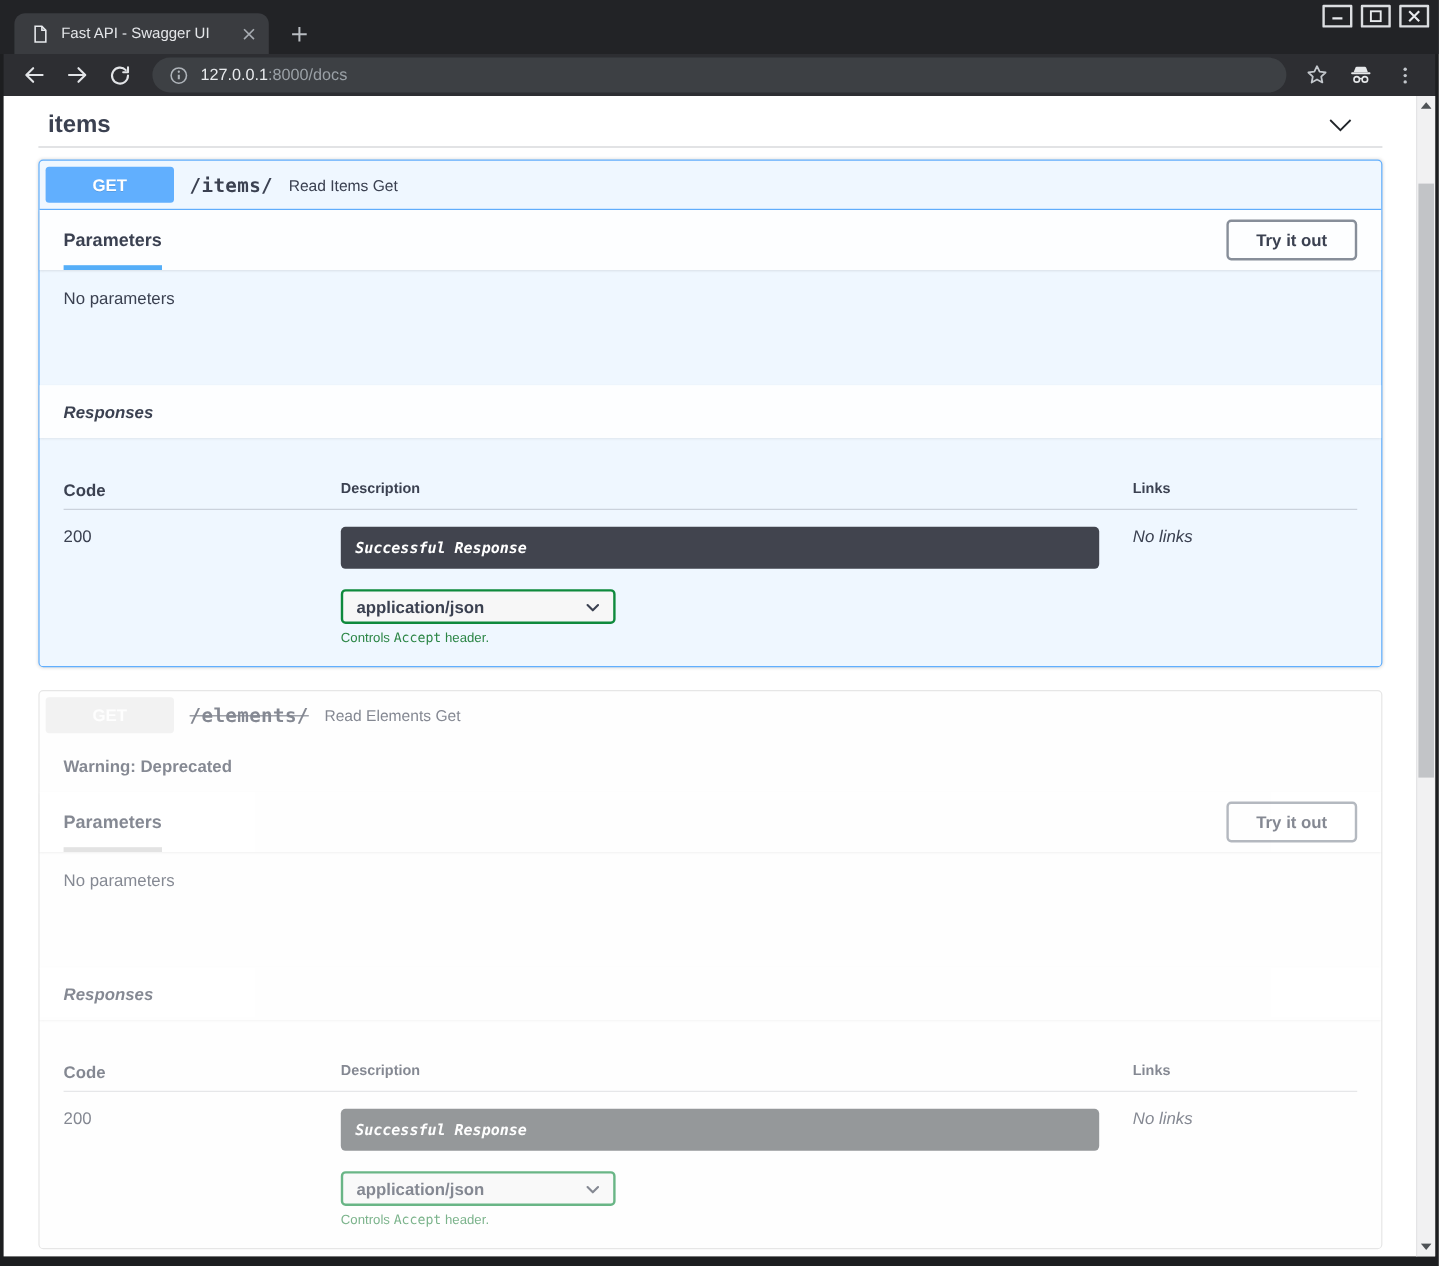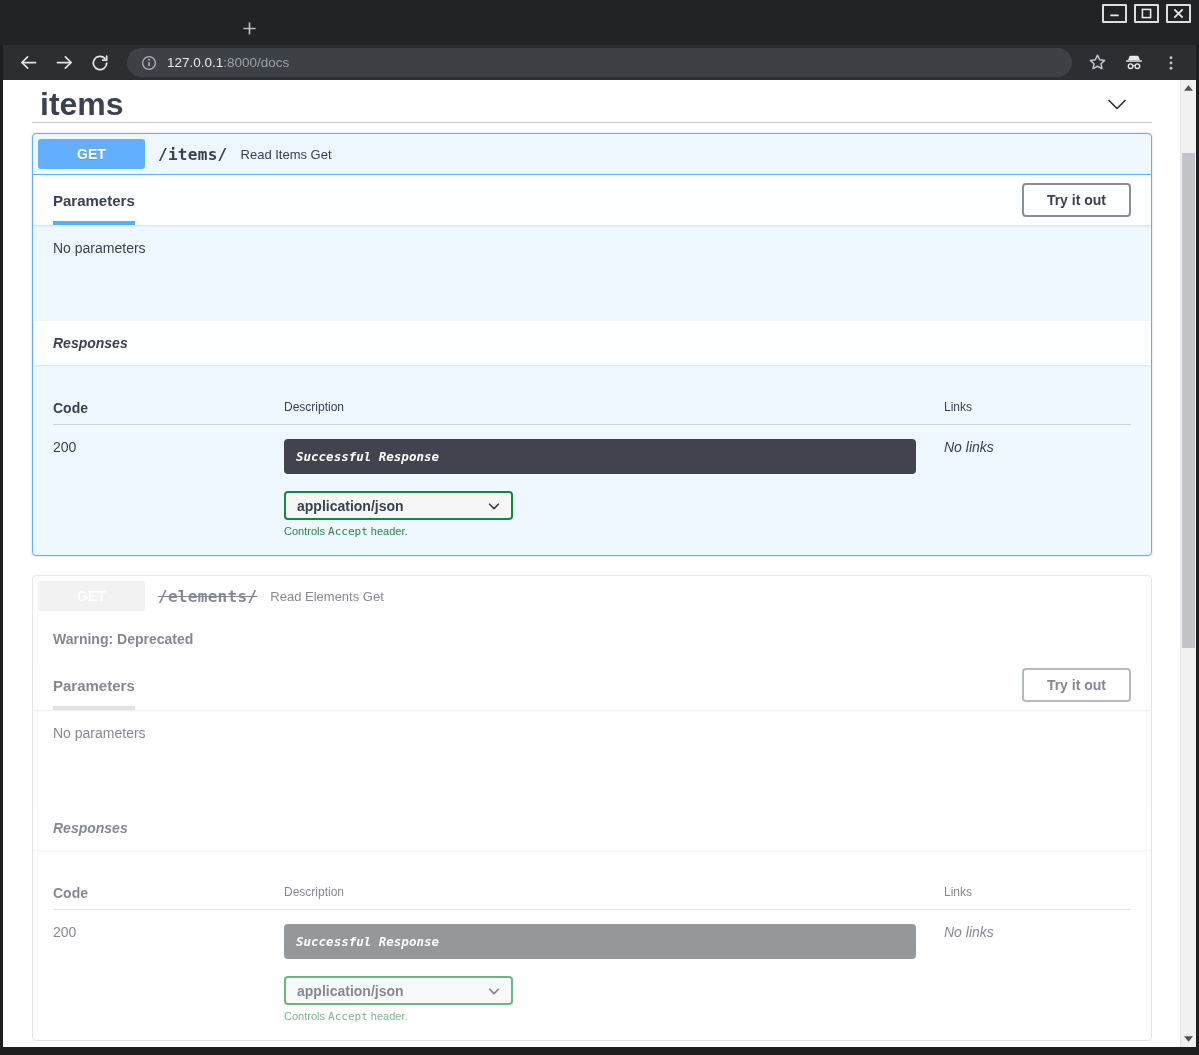--- a/index.html
+++ b/index.html
@@ -49,21 +49,21 @@
   .scroll-thumb { position:absolute; left:1px; right:1px; top:73px; height:495px; background:#c2c4c7; }
 
   
   .page { height:100%; padding:0 44px 0 29px; color:#3b4151; }
   .mono { font-family:"DejaVu Sans Mono","Liberation Mono",monospace; }
 
   .tag-header {
     display:flex; align-items:center; justify-content:space-between;
     padding:12px 8px 6px 8px; border-bottom:1px solid rgba(59,65,81,.3); height:43px;
   }
-  .tag-title { font-size:32px; font-weight:bold; color:#3b4151;text-align:right; }
+  .tag-title { font-size:20px; font-weight:bold; color:#3b4151;text-align:right; }
   .tag-chevron { width:24px; height:24px; margin-right:15px; }
 
   .opblock { margin-top:10px; border-radius:4px; }
   .opblock.get  { border:1px solid #61affe; background:#eff7ff; box-shadow:0 0 3px rgba(0,0,0,.15); }
   .opblock.dep  { border:1px solid #e6e6e6; background:#fefefe; margin-top:19px; }
   .dep-fade { opacity:.62; }
 
   .op-summary { display:flex; align-items:center; padding:5px; }
   .get .op-summary { border-bottom:1px solid #61affe; }
   .method-btn {
@@ -97,21 +97,21 @@
   .responses-title-row {
     height:44px; display:flex; align-items:center; padding:0 20px;
     background:rgba(255,255,255,.85); box-shadow:0 1px 2px rgba(0,0,0,.08);
   }
   .responses-title { font-size:14px; font-weight:bold; color:#3b4151;font-style:italic; }
 
   .responses-table { padding:35px 20px 17px; }
   .rt-row { display:grid; grid-template-columns:231px 660px 1fr; }
   .rt-head { padding-bottom:8px; border-bottom:1px solid rgba(59,65,81,.2); }
   .col-code-h { font-size:14px; font-weight:bold; }
-  .col-small-h { font-size:12px; font-weight:normal; }
+  .col-small-h { font-size:12px; font-weight:bold; }
   .rt-body { padding-top:14px; }
   .code-val { font-size:14px; }
   .desc-cell { padding-right:28px; }
   .resp-block {
     background:#41444e; border-radius:4px; padding:10px 12px;
     color:#fff; font-size:12.5px; font-weight:bold; font-style:italic;
   }
   .dep .resp-block { background:#555a5e; }
   .links-val { font-size:14px; font-style:italic; }
 
@@ -121,20 +121,34 @@
     display:flex; align-items:center; justify-content:space-between; padding:0 10px 0 11px;
   }
   .media-select-label { font-size:14px; font-weight:bold; color:#3b4151; }
   .accept-note { margin-top:5px; font-size:11px; color:#2c8646; }
   .accept-note .mono { font-size:11px; }
 </style>
 </head>
 <body>
 
 <div class="titlebar">
+  <div class="tab">
+    <span>
+      <svg width="15" height="17" viewBox="0 0 16 17">
+          <path d="M3.5 1.5h6l3.5 3.5v10.5h-9.5z" fill="none" stroke="#e8eaed" stroke-width="1.4"></path>
+          <path d="M9.5 1.5v3.5h3.5" fill="none" stroke="#e8eaed" stroke-width="1.4"></path>
+        </svg>
+    </span>
+    <span class="tab-title">Fast API - Swagger UI</span>
+    <span class="tab-close">
+      <svg width="11" height="11" viewBox="0 0 12 12">
+          <path d="M1.5 1.5l9 9M10.5 1.5l-9 9" stroke="#a6abb1" stroke-width="1.5"></path>
+        </svg>
+    </span>
+  </div>
   <div class="newtab">
     <svg width="15" height="15" viewBox="0 0 16 16">
         <path d="M8 1.5v13M1.5 8h13" stroke="#b9bdc2" stroke-width="1.8"></path>
       </svg>
   </div>
   <div class="win-controls">
     <div class="win-btn">
       <svg width="13" height="13" viewBox="0 0 14 14">
           <path d="M2.5 9h9" stroke="#e8eaed" stroke-width="1.9"></path>
         </svg>

